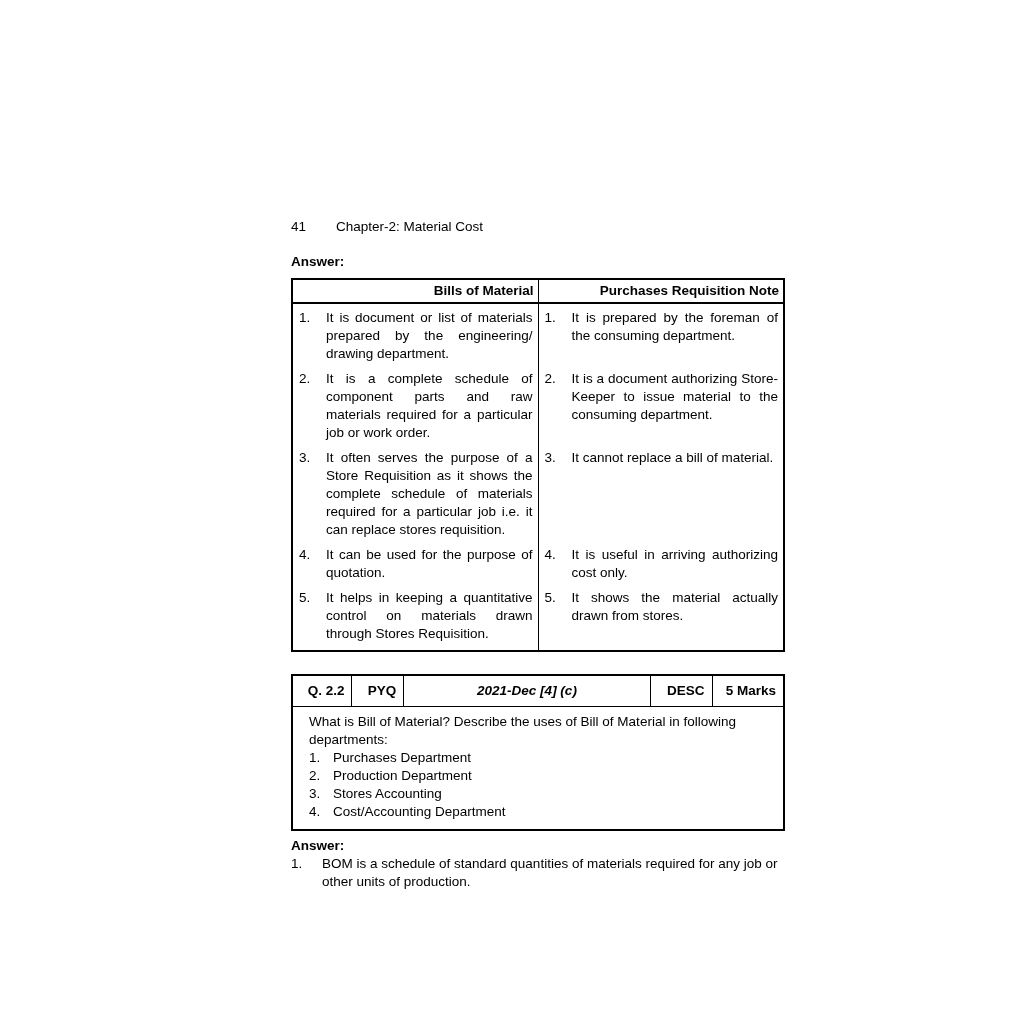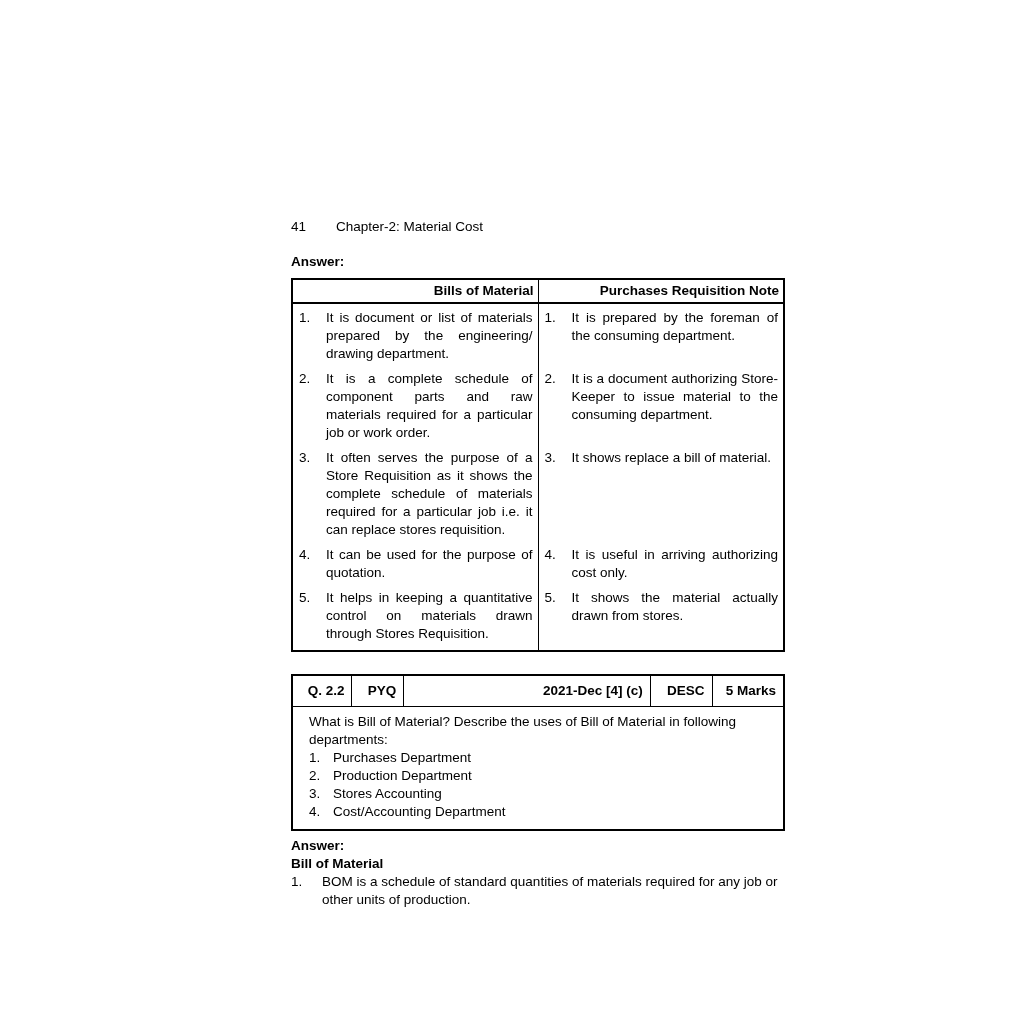--- a/index.html
+++ b/index.html
@@ -83,21 +83,22 @@
   }
   table.qbox th {
     border: 1.5px solid #000;
     font-size: 13.5px;
     font-weight: bold;
     padding: 6px 7px;
     white-space: nowrap;
     text-align: right;
   }
   table.qbox th.ref-cell {
-    text-align: right;
+    text-align: center;
+    font-style: italic;
   }
   table.qbox td.qbody {
     border: 1.5px solid #000;
     padding: 6px 8px 8px 16px;
     vertical-align: top;
   }
   .q-item {
     display: flex;
   }
   .q-item .num {
@@ -173,21 +174,21 @@
         <tr>
           <td>
             <div class="item">
               <span class="num">3.</span>
               <span class="txt">It often serves the purpose of a Store Requisition as it shows the complete schedule of materials required for a particular job i.e. it can replace stores requisition.</span>
             </div>
           </td>
           <td>
             <div class="item">
               <span class="num">3.</span>
-              <span class="txt">It shows replace a bill of material.</span>
+              <span class="txt">It cannot replace a bill of material.</span>
             </div>
           </td>
         </tr>
         <tr>
           <td>
             <div class="item">
               <span class="num">4.</span>
               <span class="txt">It can be used for the purpose of quotation.</span>
             </div>
           </td>
@@ -249,20 +250,19 @@
             <div class="q-item">
               <span class="num">4.</span>
               <span>Cost/Accounting Department</span>
             </div>
           </td>
         </tr>
       </tbody>
     </table>
 
     <div class="answer-label-2">Answer:</div>
-    <div class="answer-heading">Bill of Material</div>
     <div class="bom-item">
       <span class="num">1.</span>
       <span class="txt">BOM is a schedule of standard quantities of materials required for any job or other units of production.</span>
     </div>
 
   </div>
 </div>
 
 </body></html>

